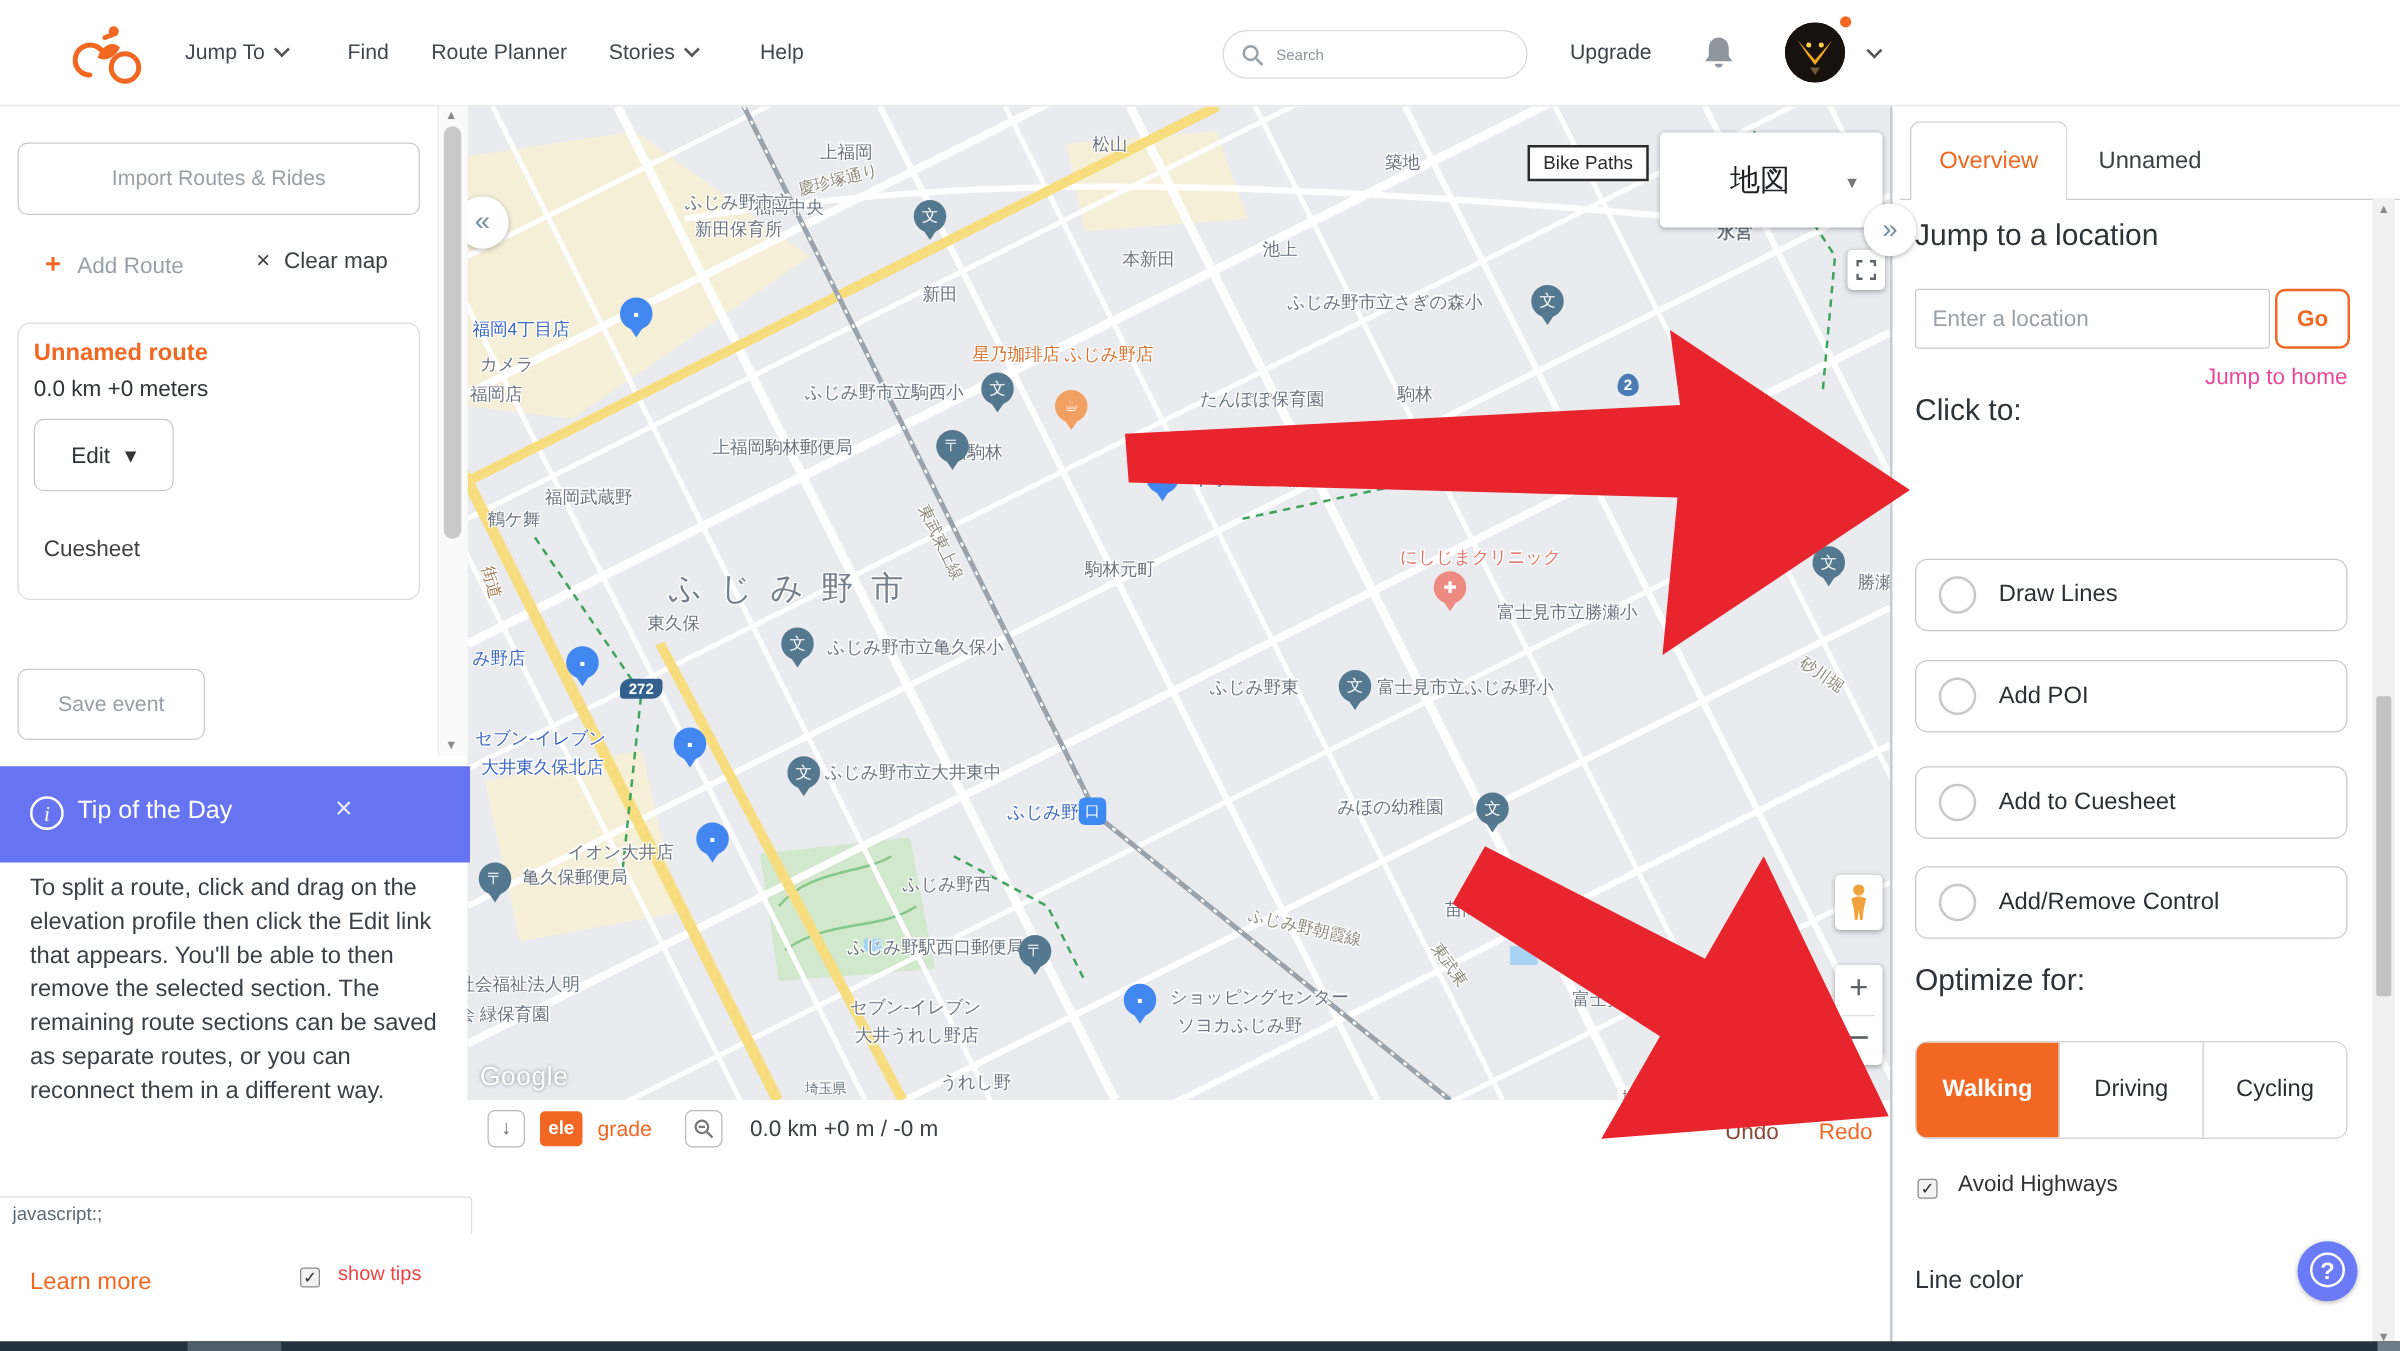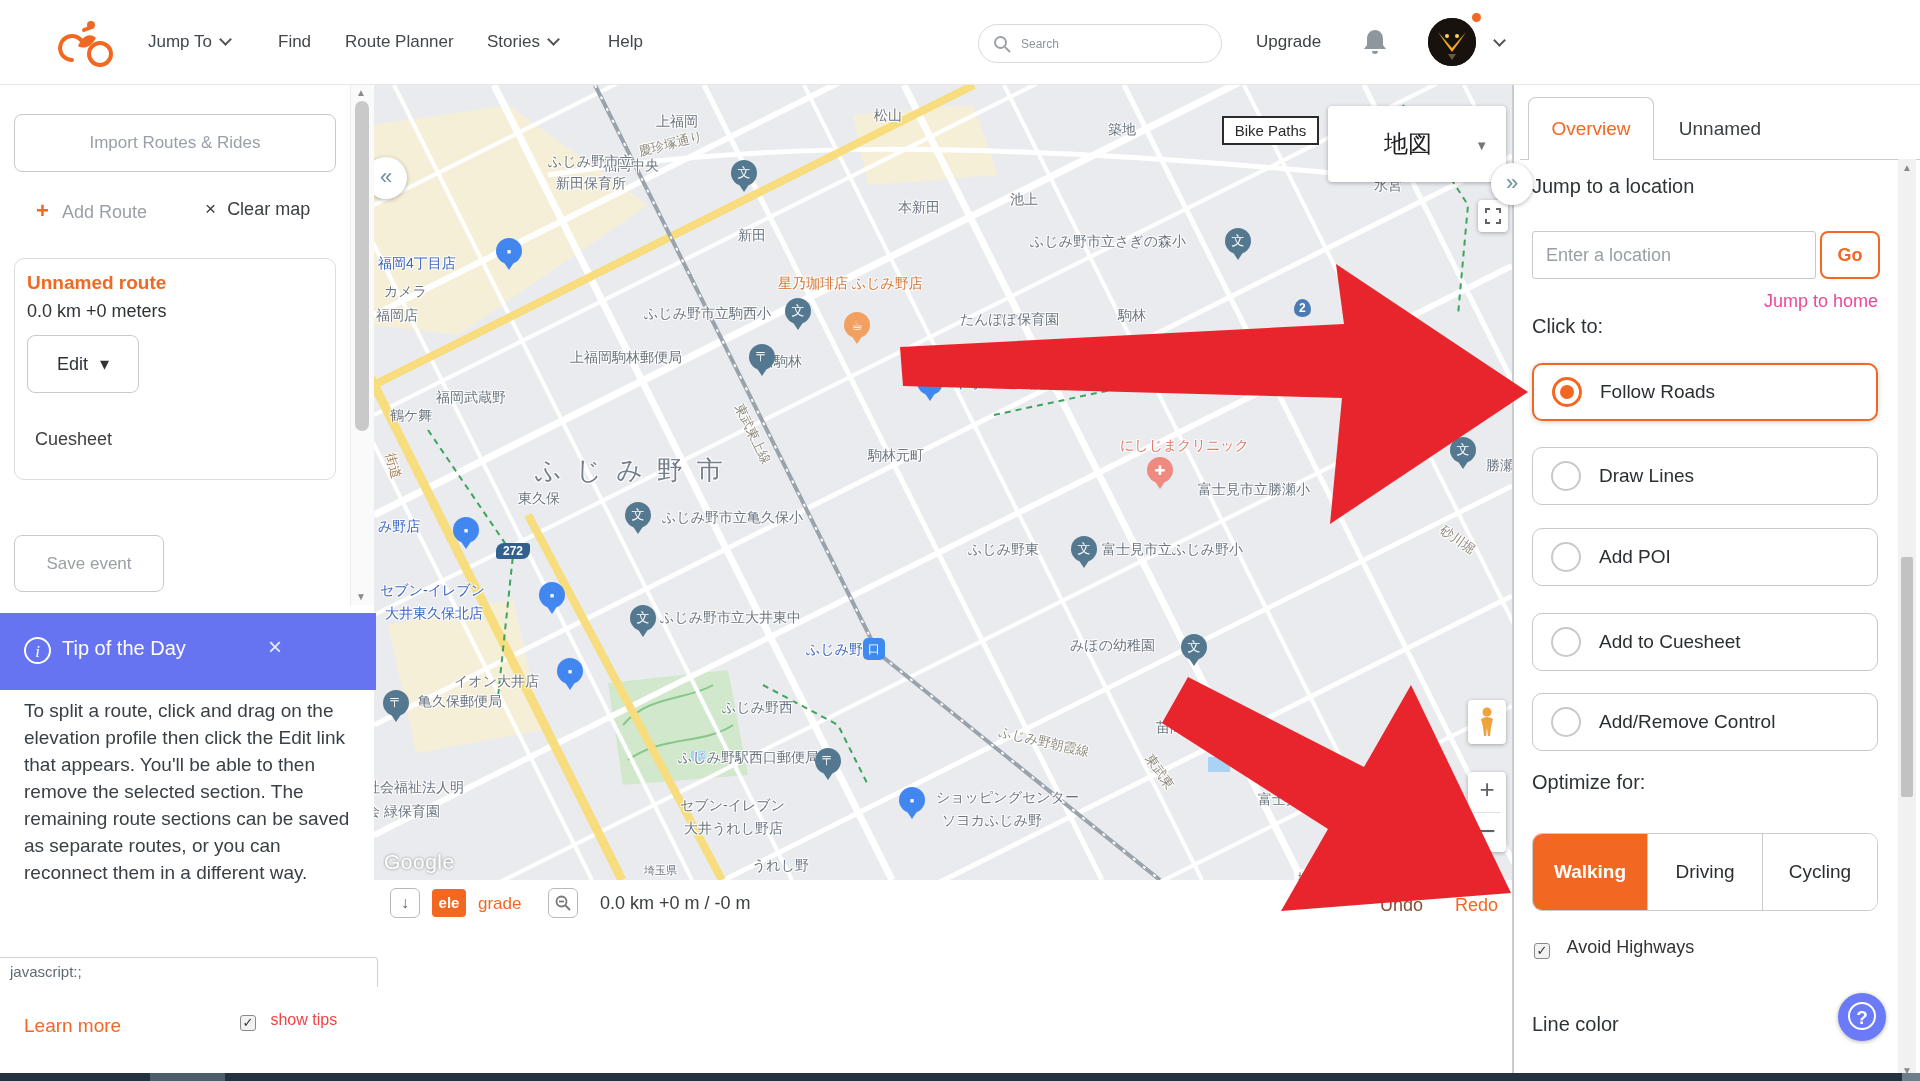--- a/index.html
+++ b/index.html
@@ -117,21 +117,21 @@
 
   
   .panel-divider { position:absolute; left:1512px; top:85px; width:2px; height:996px; background:#c6ccd0; z-index:9; }
   .panel { position:absolute; left:1520px; top:85px; width:400px; height:996px; background:#fff; z-index:10; }
   .tabline { position:absolute; left:0; top:74px; width:400px; height:1px; background:#ccc; }
   .tab { position:absolute; top:12px; height:63px; font-size:19px; display:flex; align-items:center;
     justify-content:center; cursor:pointer; }
   .tab.active { left:8px; width:126px; background:#fff; border:1px solid #ccc; border-bottom:none;
     border-radius:8px 8px 0 0; color:#f26822; z-index:2; }
   .tab.inactive { left:140px; width:120px; color:#3c4043; }
-  .p-head { position:absolute; left:12px; font-size:20px; color:#2e3338; }
+  .p-head { position:absolute; left:12px; font-size:24px; color:#2e3338; }
   .loc-input { position:absolute; left:12px; top:146px; width:284px; height:48px; border:1px solid #c9c9c9;
     border-radius:3px; font-size:18px; color:#333; padding-left:13px; font-family:inherit; outline:none; }
   .loc-input::placeholder { color:#9aa0a6; }
   .go-btn { position:absolute; left:300px; top:146px; width:60px; height:48px; border:2px solid #f26822;
     border-radius:8px; background:#fff; color:#f26822; font-size:18px; font-weight:bold; cursor:pointer; font-family:inherit; }
   .jump-home { position:absolute; right:42px; top:206px; color:#ec4899; font-size:18px; cursor:pointer; }
   .radio-row { position:absolute; left:12px; width:346px; height:58px; border:1px solid #c8c8c8; border-radius:10px;
     background:#fff; display:flex; align-items:center; cursor:pointer; }
   .radio-row.selected { border:2px solid #f26822; box-shadow:0 1px 5px rgba(120,120,120,.35); }
   .radio { width:30px; height:30px; border:2px solid #c9c9c9; border-radius:50%; margin-left:18px; position:relative; background:#fff; }
@@ -317,21 +317,21 @@
     </svg>
 
     
     <div>
 
     <div class="mlabel" style="left: 282px; top: 28px;">上福岡</div>
         <div class="mlabel street" style="left: 264px; top: 50px; transform: rotate(-14deg);">慶珍塚通り</div>
         <div class="mlabel" style="left: 229px; top: 72px;">福岡中央</div>
         <div class="mlabel" style="left: 500px; top: 22px;">松山</div>
         <div class="mlabel" style="left: 734px; top: 36px;">築地</div>
-        <div class="mlabel" style="left: 1000px; top: 92px;">水宮</div>
+        <div class="mlabel" style="left: 1000px; top: 92px; font-weight: bold;">水宮</div>
         <div class="mlabel" style="left: 174px; top: 68px;">ふじみ野市立</div>
         <div class="mlabel" style="left: 182px; top: 90px;">新田保育所</div>
         <div class="mlabel" style="left: 364px; top: 142px;">新田</div>
         <div class="mlabel" style="left: 524px; top: 114px;">本新田</div>
         <div class="mlabel" style="left: 636px; top: 106px;">池上</div>
         <div class="mlabel" style="left: 656px; top: 148px;">ふじみ野市立さぎの森小</div>
         <div class="mlabel" style="left: 744px; top: 222px;">駒林</div>
         <div class="mlabel blue" style="left: 4px; top: 170px;">福岡4丁目店</div>
         <div class="mlabel" style="left: 10px; top: 198px;">カメラ</div>
         <div class="mlabel" style="left: 2px; top: 222px;">福岡店</div>
@@ -518,24 +518,20 @@
     <div class="tabline"></div>
     <div class="tab active">Overview</div>
     <div class="tab inactive">Unnamed</div>
 
     <div class="p-head" style="top:90px">Jump to a location</div>
     <input class="loc-input" type="text" placeholder="Enter a location" style="">
     <button class="go-btn">Go</button>
     <div class="jump-home">Jump to home</div>
     <div class="p-head" style="top:230px">Click to:</div>
 
-    <div class="radio-row selected" style="top:278px">
-      <span class="radio on"></span>
-      <span class="radio-label">Follow Roads</span>
-    </div>
     <div class="radio-row" style="top:443px">
       <span class="radio"></span>
       <span class="radio-label">Add POI</span>
     </div>
     <div class="radio-row" style="top:362px">
       <span class="radio"></span>
       <span class="radio-label">Draw Lines</span>
     </div>
     <div class="radio-row" style="top:528px">
       <span class="radio"></span>

